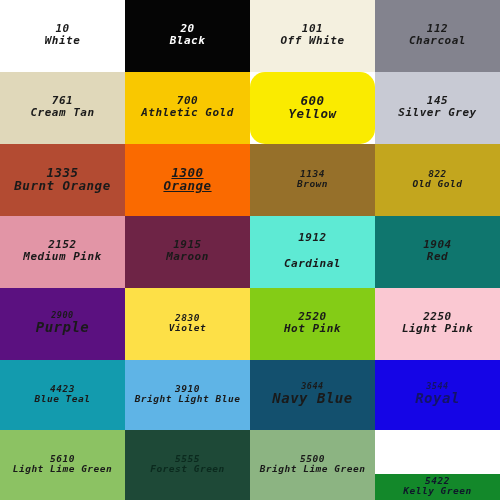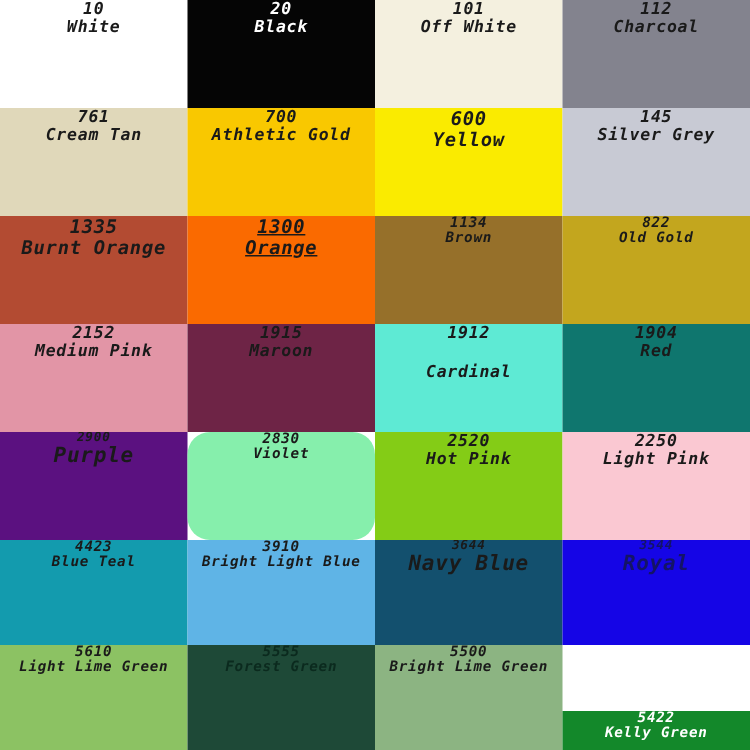--- a/index.html
+++ b/index.html
@@ -20,21 +20,21 @@
     display: grid;
     grid-template-columns: repeat(4, 125px);
     grid-template-rows: 72px 72px 72px 72px 72px 70px 70px;
     width: 500px;
     height: 500px;
   }
   .swatch-cell {
     position: relative;
     display: flex;
     flex-direction: column;
-    justify-content: flex-start;
+    justify-content: center;
     align-items: center;
     overflow: hidden;
     box-sizing: border-box;
     padding-bottom: 2px;
   }
   .swatch-code,
   .swatch-name {
     display: block;
     width: 100%;
     text-align: center;
@@ -77,21 +77,21 @@
         <span class="swatch-name">Charcoal</span>
       </div>
       <div class="swatch-cell size-md" style="background-color: rgb(224, 216, 186); color: rgb(26, 26, 26);">
         <span class="swatch-code">761</span>
         <span class="swatch-name">Cream Tan</span>
       </div>
       <div class="swatch-cell size-md" style="background-color: rgb(249, 200, 0); color: rgb(26, 26, 26);">
         <span class="swatch-code">700</span>
         <span class="swatch-name">Athletic Gold</span>
       </div>
-      <div class="swatch-cell size-lg" style="background-color: rgb(250, 235, 0); color: rgb(26, 26, 26);">
+      <div class="swatch-cell size-lg" style="background-color: rgb(250, 235, 0); color: rgb(26, 26, 26); border-radius: 15px;">
         <span class="swatch-code">600</span>
         <span class="swatch-name">Yellow</span>
       </div>
       <div class="swatch-cell size-md" style="background-color: rgb(200, 202, 212); color: rgb(26, 26, 26);">
         <span class="swatch-code">145</span>
         <span class="swatch-name">Silver Grey</span>
       </div>
       <div class="swatch-cell size-lg" style="background-color: rgb(179, 75, 50); color: rgb(26, 26, 26);">
         <span class="swatch-code">1335</span>
         <span class="swatch-name">Burnt Orange</span>
@@ -121,21 +121,21 @@
         <span class="swatch-name">Cardinal</span>
       </div>
       <div class="swatch-cell size-md" style="background-color: #0f766e; color: rgb(26, 26, 26);">
         <span class="swatch-code">1904</span>
         <span class="swatch-name">Red</span>
       </div>
       <div class="swatch-cell size-xs" style="background-color: rgb(91, 17, 128); color: rgb(26, 26, 26);">
         <span class="swatch-code">2900</span>
         <span class="swatch-name">Purple</span>
       </div>
-      <div class="swatch-cell size-sm" style="background-color: #86efac; color: rgb(26, 26, 26); border-radius: 15px;">
+      <div class="swatch-cell size-sm" style="background-color: #fde047; color: rgb(26, 26, 26);">
         <span class="swatch-code">2830</span>
         <span class="swatch-name">Violet</span>
       </div>
       <div class="swatch-cell size-md" style="background-color: #84cc16; color: rgb(26, 26, 26);">
         <span class="swatch-code">2520</span>
         <span class="swatch-name">Hot Pink</span>
       </div>
       <div class="swatch-cell size-md" style="background-color: rgb(250, 200, 210); color: rgb(26, 26, 26);">
         <span class="swatch-code">2250</span>
         <span class="swatch-name">Light Pink</span>
@@ -161,18 +161,18 @@
         <span class="swatch-name">Light Lime Green</span>
       </div>
       <div class="swatch-cell size-sm" style="background-color: rgb(30, 73, 55); color: rgb(11, 42, 30);">
         <span class="swatch-code">5555</span>
         <span class="swatch-name">Forest Green</span>
       </div>
       <div class="swatch-cell size-sm" style="background-color: rgb(140, 180, 130); color: rgb(26, 26, 26);">
         <span class="swatch-code">5500</span>
         <span class="swatch-name">Bright Lime Green</span>
       </div>
-      <div class="swatch-cell size-sm" style="background-color: rgb(19, 136, 42); color: #ffffff; margin-top: 44px;">
+      <div class="swatch-cell size-sm" style="background-color: rgb(19, 136, 42); color: #0f172a; margin-top: 44px;">
         <span class="swatch-code">5422</span>
         <span class="swatch-name">Kelly Green</span>
       </div>
     </div>
 </div>
 
 </body></html>

